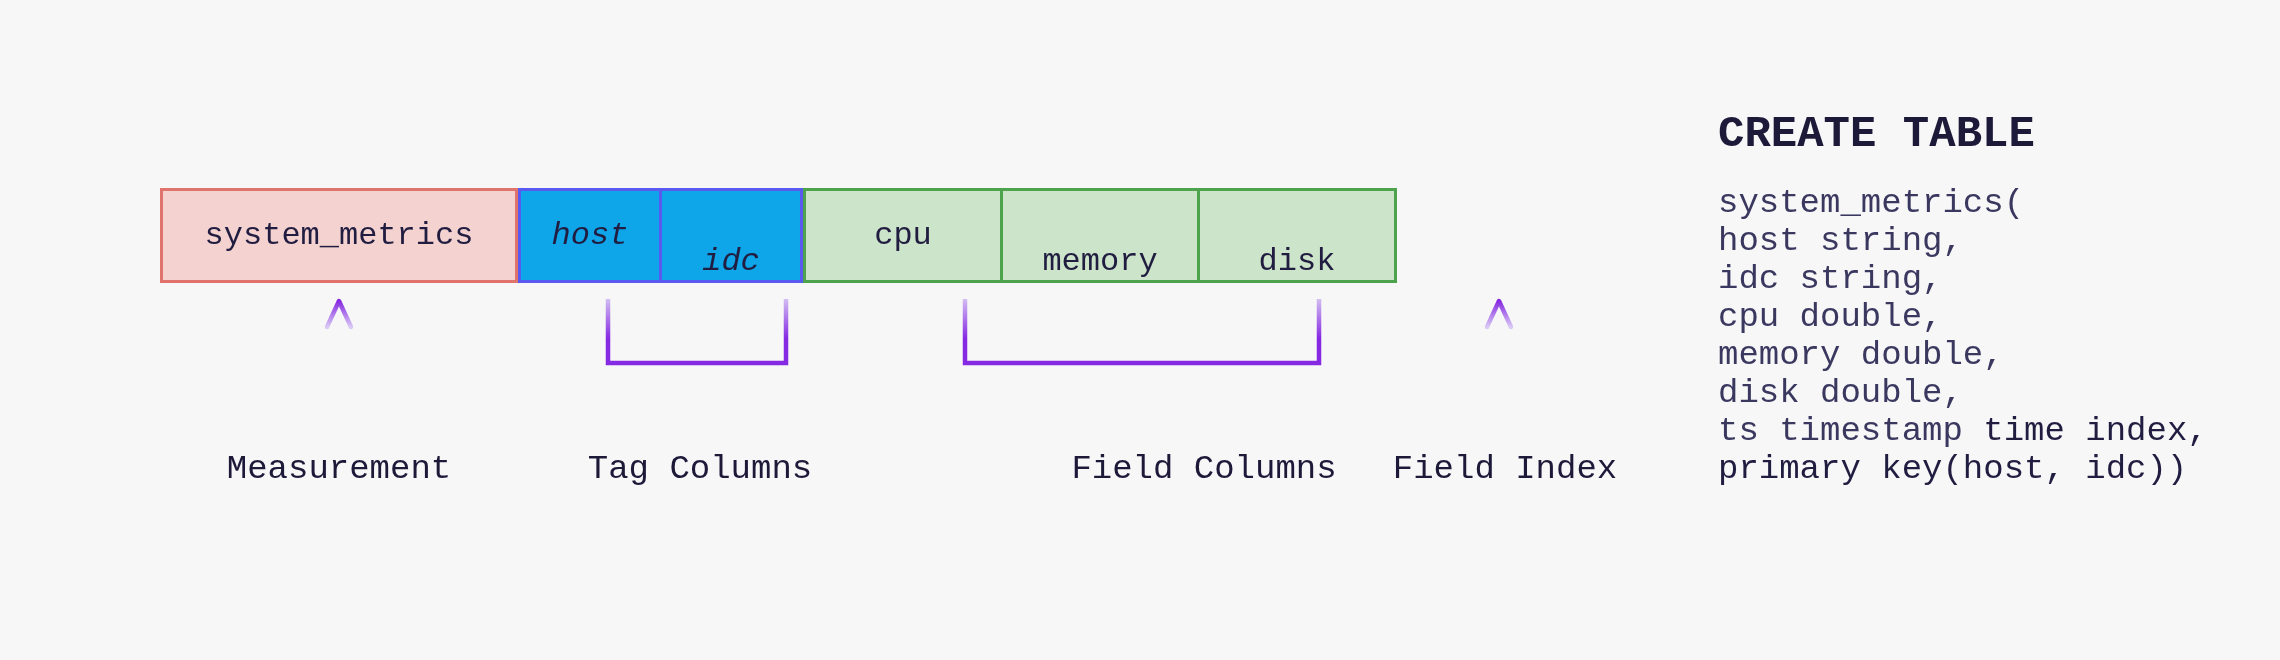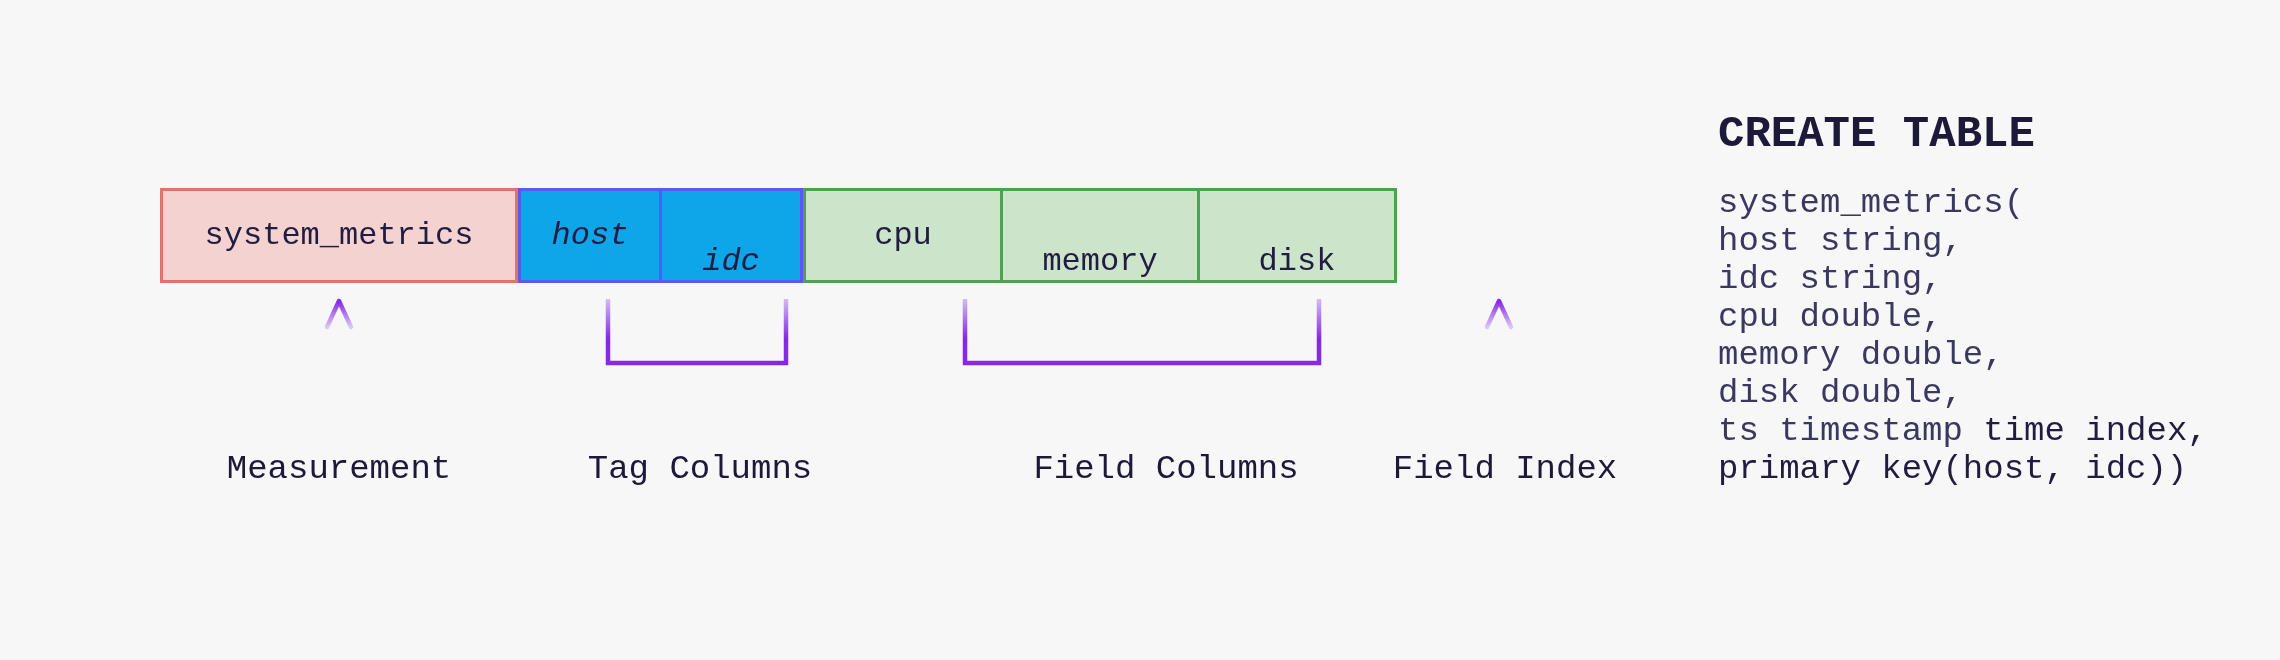--- a/index.html
+++ b/index.html
@@ -110,21 +110,21 @@
 
   <svg class="anno" style="left:1477px" width="44" height="122" viewBox="0 0 44 122">
     <g stroke="url(#gArrow)" stroke-width="4.5" fill="none" stroke-linecap="round" stroke-linejoin="round">
       <line x1="22" y1="118" x2="22" y2="8"></line>
       <polyline points="10,32 22,6 34,32"></polyline>
     </g>
   </svg>
 
   <div class="glabel" style="left:700px">Tag Columns</div>
   <div class="glabel" style="left:339px">Measurement</div>
-  <div class="glabel" style="left:1166px">Field Columns</div>
+  <div class="glabel" style="left:1204px">Field Columns</div>
   <div class="glabel" style="left:1505px">Field Index</div>
 
   <div class="code">
     <div class="code-title">CREATE TABLE</div>
     <div class="code-line"><span>system_metrics(</span><span class="b"></span></div>
     <div class="code-line"><span>host string,</span><span class="b"></span></div>
     <div class="code-line"><span>idc string,</span><span class="b"></span></div>
     <div class="code-line"><span>cpu double,</span><span class="b"></span></div>
     <div class="code-line"><span>memory double,</span><span class="b"></span></div>
     <div class="code-line"><span>disk double,</span><span class="b"></span></div>

